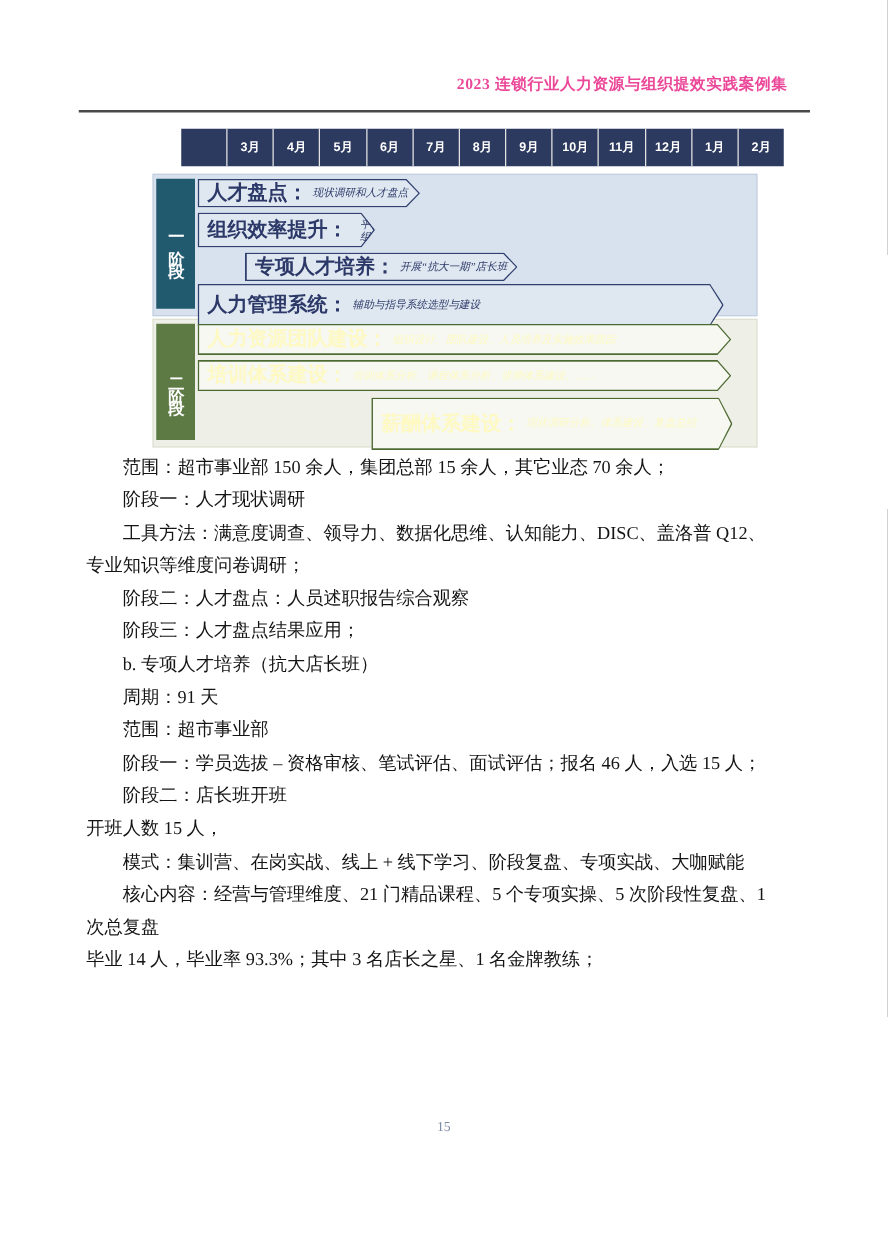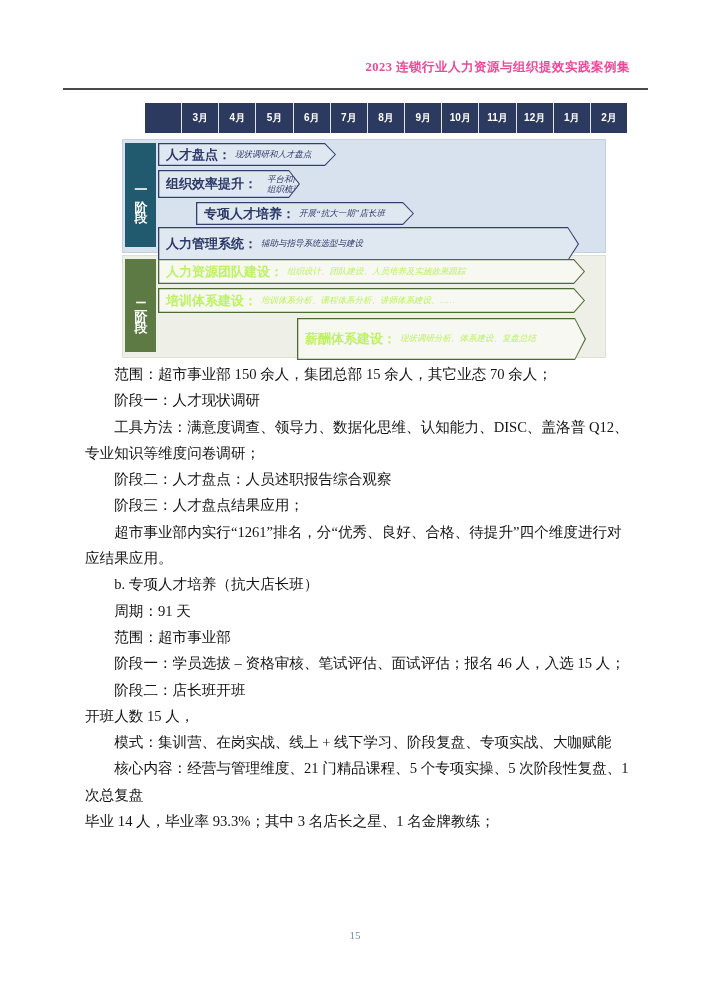--- a/index.html
+++ b/index.html
@@ -46,41 +46,41 @@
   }
   .arrow.s1{background:#31406e;}
   .arrow.s1 .fill{background:#dfe7f1;}
   .arrow.s2{background:#4d6a33;}
   .arrow.s2 .fill{background:#f6f8f1;}
   .arrow .txt{
     position:absolute; inset:0; display:flex; align-items:center;
     padding-left:8px; white-space:nowrap; overflow:hidden;
   }
   .arrow.s1 .txt{color:#2c3968;}
-  .arrow.s2 .txt{color:#bef264;}
-  .bar-title{font-weight:bold; font-size:13px; font-family:"Liberation Serif",serif;}
+  .arrow.s2 .txt{color:#fef9c3;}
+  .bar-title{font-weight:bold; font-size:16px; font-family:"Liberation Serif",serif;}
   .bar-detail{font-size:8.5px; font-style:italic; margin-left:4px; font-family:"Liberation Serif",serif;}
   .detail-stack{display:inline-block; vertical-align:middle; line-height:1.2; margin-left:10px; font-size:8.5px; font-style:italic; font-family:"Liberation Serif",serif;}
   .r1{left:36px; top:40px;  width:178px; height:23px;}
   .r2{left:36px; top:67px;  width:142px; height:28px;}
   .r3{left:74px; top:99px;  width:218px; height:23px;}
   .r4{left:36px; top:124px; width:421px; height:34px;}
   .r5{left:36px; top:156px; width:427px; height:25px;}
   .r6{left:36px; top:185px; width:427px; height:25px;}
   .r7{left:175px; top:215px; width:289px; height:42px;}
   
   .body-text{
-    position:absolute; left:85px; top:361px; width:547px;
+    position:absolute; left:69px; top:361px; width:547px;
     font-size:14.6px; line-height:26.3px; color:#141414;
   }
   .body-text p{margin:0; text-indent:2em;}
   .body-text p.noindent{text-indent:0;}
   
   .page-number{
-    position:absolute; top:929px; left:0; width:100%; text-align:center;
+    position:absolute; top:896px; left:0; width:100%; text-align:center;
     font-size:11px; color:#7b8aa2;
   }
 </style>
 </head>
 <body>
 
 <div class="page">
 
   <div class="doc-title">2023 连锁行业人力资源与组织提效实践案例集</div>
   <div class="header-rule"></div>
@@ -169,21 +169,20 @@
     </div>
 
   </div>
 
   <div class="body-text">
     <p>范围：超市事业部 150 余人，集团总部 15 余人，其它业态 70 余人；</p>
     <p>阶段一：人才现状调研</p>
     <p>工具方法：满意度调查、领导力、数据化思维、认知能力、DISC、盖洛普 Q12、专业知识等维度问卷调研；</p>
     <p>阶段二：人才盘点：人员述职报告综合观察</p>
     <p>阶段三：人才盘点结果应用；</p>
-    <p>超市事业部内实行“1261”排名，分“优秀、良好、合格、待提升”四个维度进行对应结果应用。</p>
     <p>b.  专项人才培养（抗大店长班）</p>
     <p>周期：91 天</p>
     <p>范围：超市事业部</p>
     <p>阶段一：学员选拔 – 资格审核、笔试评估、面试评估；报名 46 人，入选 15 人；</p>
     <p>阶段二：店长班开班</p>
     <p class="noindent">开班人数 15 人，</p>
     <p>模式：集训营、在岗实战、线上 + 线下学习、阶段复盘、专项实战、大咖赋能</p>
     <p>核心内容：经营与管理维度、21 门精品课程、5 个专项实操、5 次阶段性复盘、1 次总复盘</p>
     <p class="noindent">毕业 14 人，毕业率 93.3%；其中 3 名店长之星、1 名金牌教练；</p>
   </div>

